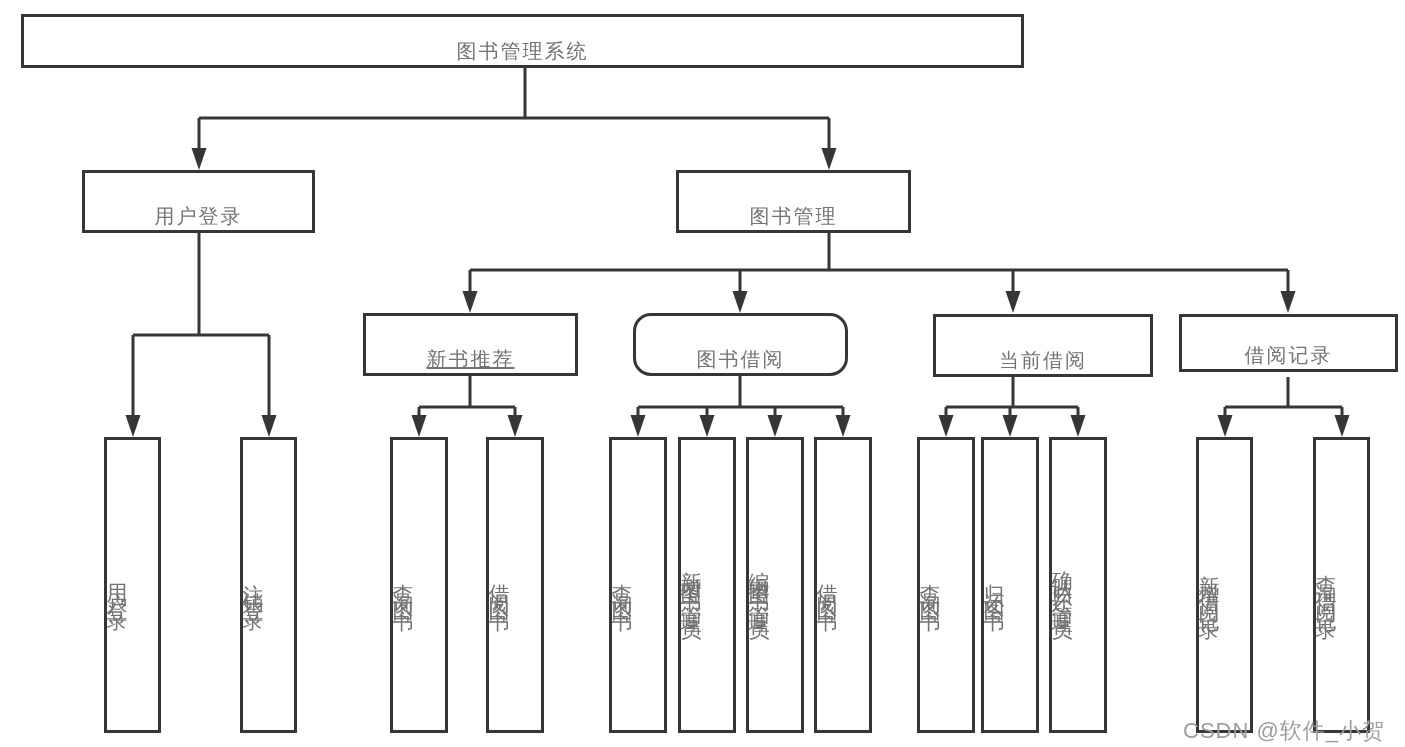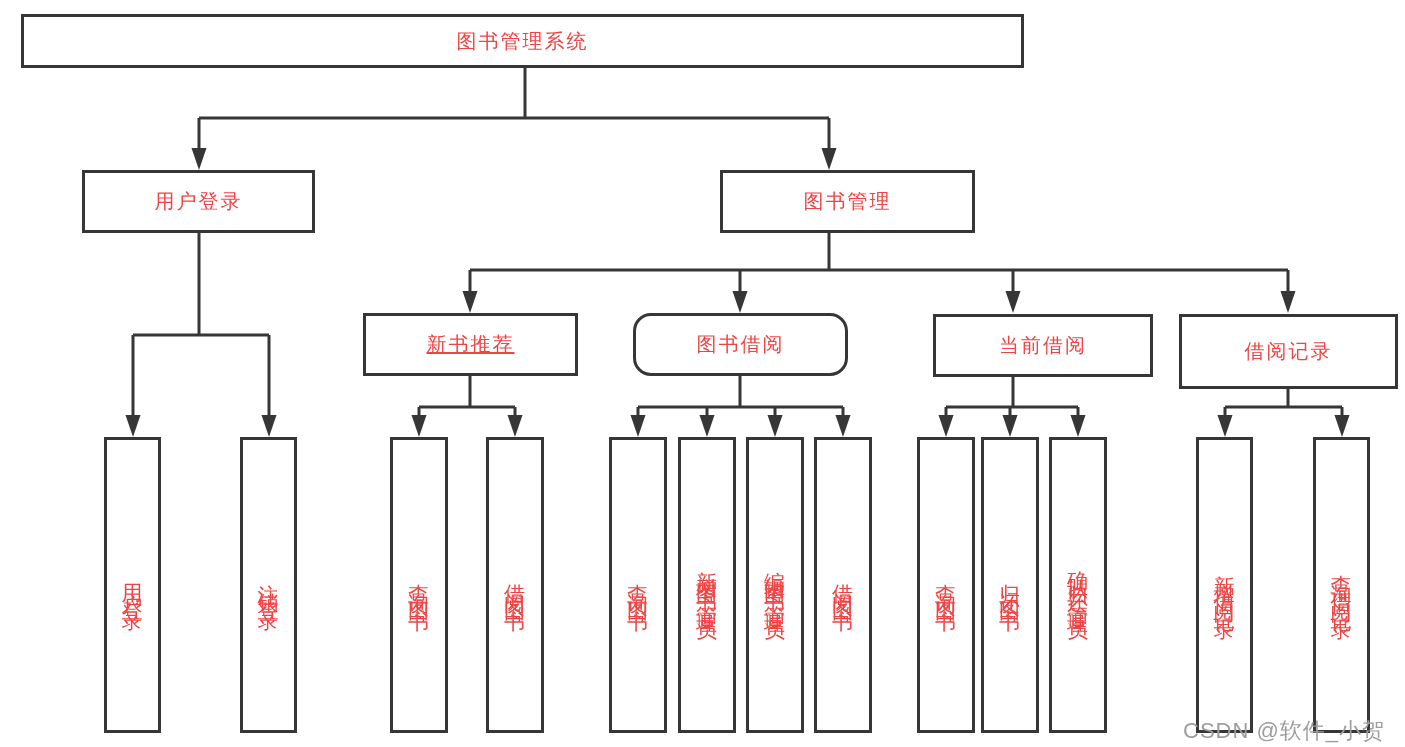--- a/index.html
+++ b/index.html
@@ -15,23 +15,23 @@
     position: absolute;
     left: 0; top: 0;
     width: 1405px; height: 747px;
   }
   .box {
     position: absolute;
     box-sizing: border-box;
     background: #ffffff;
     border: 3px solid #363636;
     display: flex;
-    align-items: center;
+    align-items: flex-end;
     justify-content: center;
-    color: #ef4444;
+    color: #737373;
     font-size: 20px;
     letter-spacing: 2px;
     white-space: nowrap;
   }
   .hbox { height: 63px; }
   .vbox {
     top: 437px;
     height: 296px;
     writing-mode: vertical-rl;
     text-orientation: mixed;
@@ -94,34 +94,34 @@
     </g>
   </svg>
 
   <div class="box hbox" style="left:21px; top:14px; width:1003px; height:54px;">
     <span>图书管理系统</span>
   </div>
 
   <div class="box hbox" style="left:82px; top:170px; width:233px;">
     <span>用户登录</span>
   </div>
-  <div class="box hbox" style="left:720px; top:170px; width:255px;">
+  <div class="box hbox" style="left:676px; top:170px; width:235px;">
     <span>图书管理</span>
   </div>
 
   <div class="box hbox" style="left:363px; top:313px; width:215px;text-decoration:underline;">
     <span>新书推荐</span>
   </div>
   <div class="box hbox" style="left:633px; top:313px; width:215px;border-radius:18px;">
     <span>图书借阅</span>
   </div>
   <div class="box hbox" style="left:933px; top:314px; width:220px; height:63px;">
     <span>当前借阅</span>
   </div>
-  <div class="box hbox" style="left:1179px; top:314px; width:219px; height:75px;">
+  <div class="box hbox" style="left:1179px; top:314px; width:219px; height:58px;">
     <span>借阅记录</span>
   </div>
 
   <div class="box vbox" style="left:104px; width:57px;">
     <span>用户登录</span>
   </div>
   <div class="box vbox" style="left:240px; width:57px;">
     <span>注销登录</span>
   </div>
 

